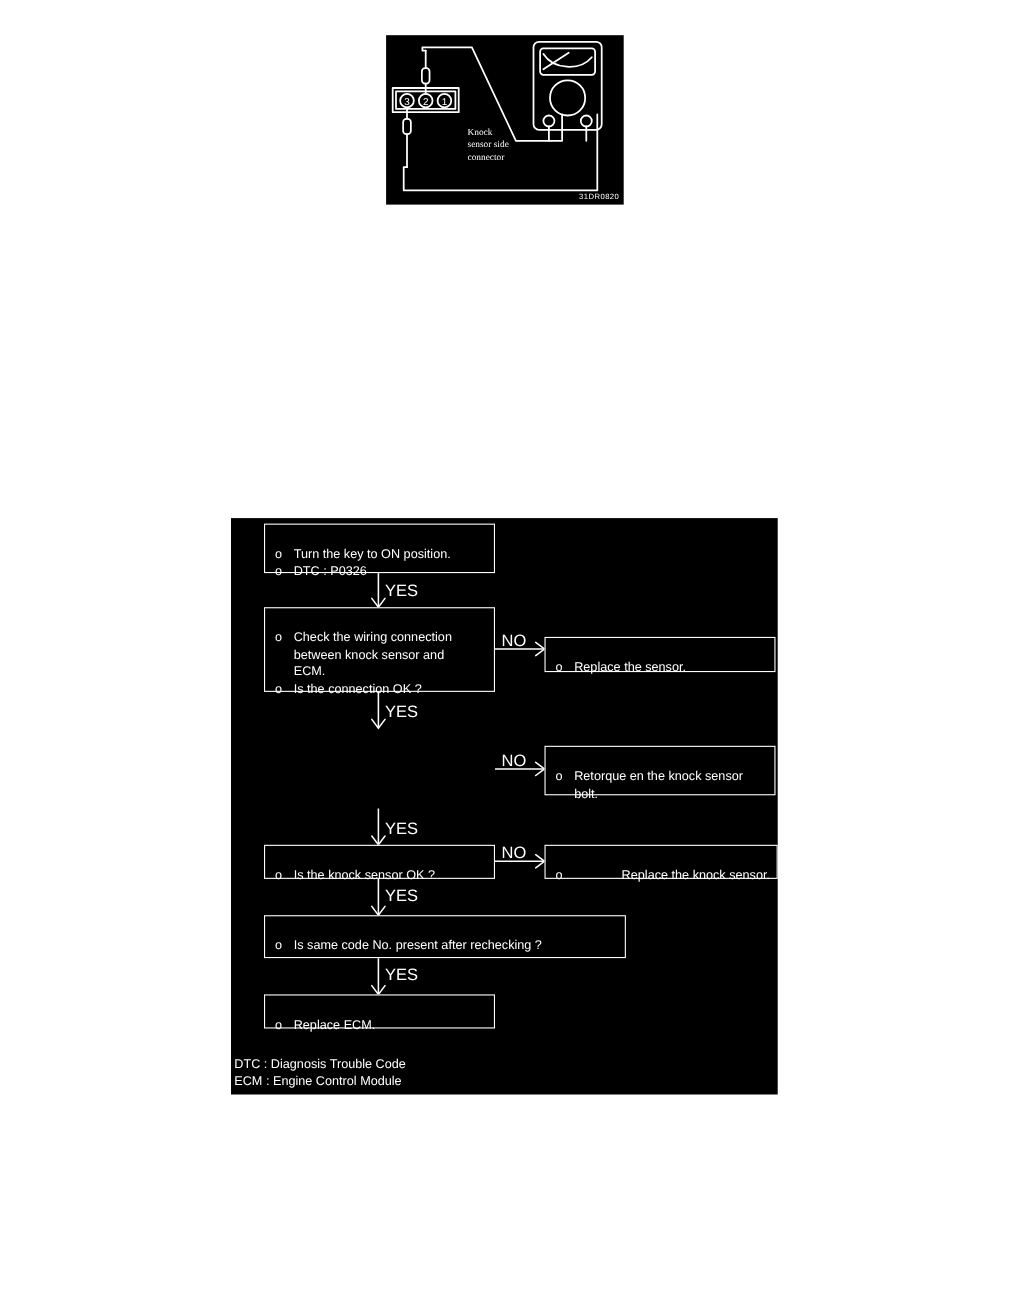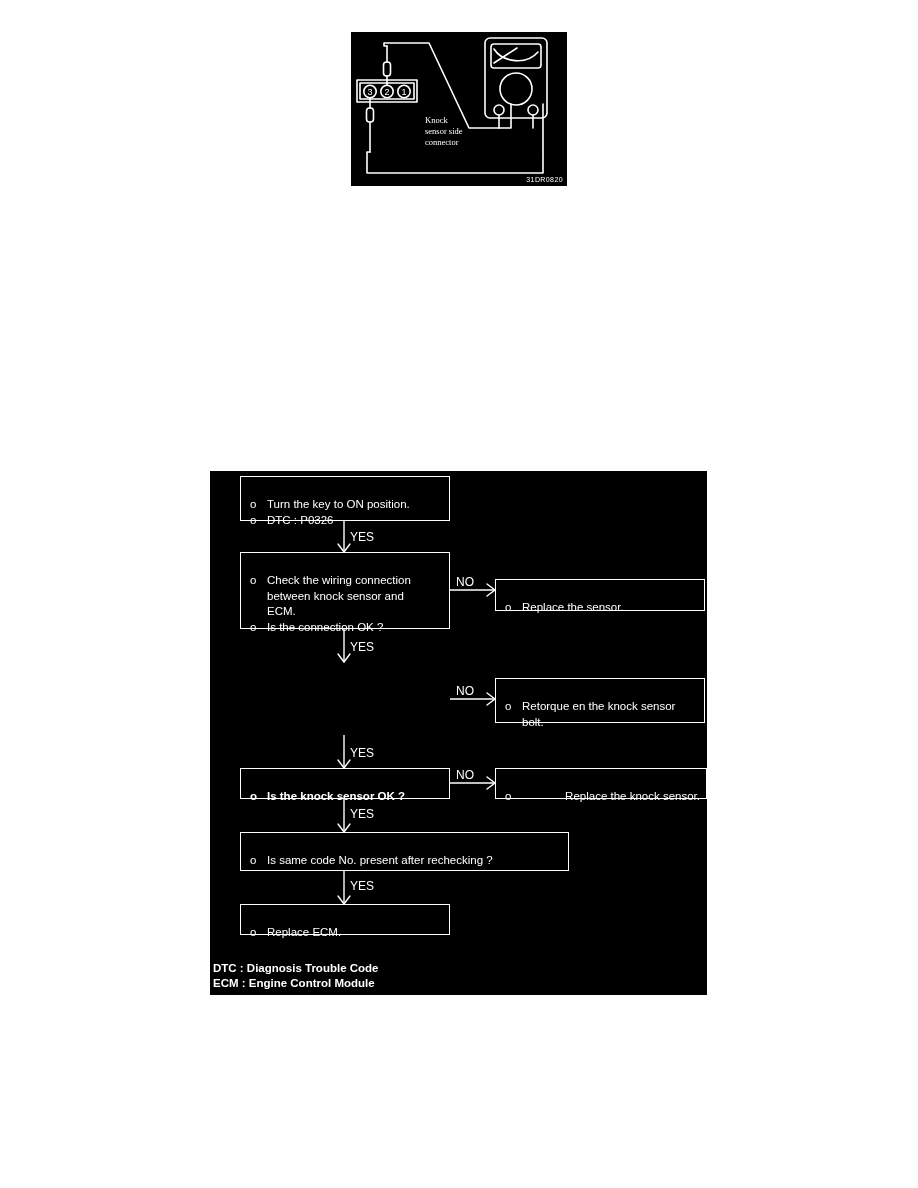--- a/index.html
+++ b/index.html
@@ -82,32 +82,31 @@
     font-size: 11.5px;
   }
   .fline.cont {
     padding-left: 20px;
   }
 
   .flabel {
     position: absolute;
     color: #ffffff;
     font-family: "Liberation Sans", sans-serif;
-    font-size: 12px;
+    font-size: 15px;
     line-height: 13px;
   }
 
   .legend {
     position: absolute;
     color: #ffffff;
     font-family: "Liberation Sans", sans-serif;
     font-size: 11.5px;
     line-height: 14.5px;
     white-space: pre-line;
-    font-weight: bold;
   }
 
   #flow-connectors {
     position: absolute;
     left: 0; top: 0;
     width: 497px; height: 524px;
     pointer-events: none;
   }
 </style>
 </head>
@@ -221,21 +220,21 @@
 
   <div class="flabel" style="left:246px; top:214px;">NO</div>
 
   <div class="fbox" style="left:285px; top:207px; width:210px; height:45px;">
     <span class="fline bullet">Retorque en the knock sensor</span>
     <span class="fline cont">bolt.</span>
   </div>
 
   <div class="flabel" style="left:140px; top:276px;">YES</div>
 
-  <div class="fbox" style="left:30px; top:297px; width:210px; height:31px;font-weight:bold;">
+  <div class="fbox" style="left:30px; top:297px; width:210px; height:31px;">
     <span class="fline bullet">Is the knock sensor OK ?</span>
   </div>
 
   <div class="flabel" style="left:246px; top:298px;">NO</div>
 
   <div class="fbox" style="left:285px; top:297px; width:212px; height:31px;text-align:right;">
     <span class="fline bullet">Replace the knock sensor.</span>
   </div>
 
   <div class="flabel" style="left:140px; top:337px;">YES</div>

